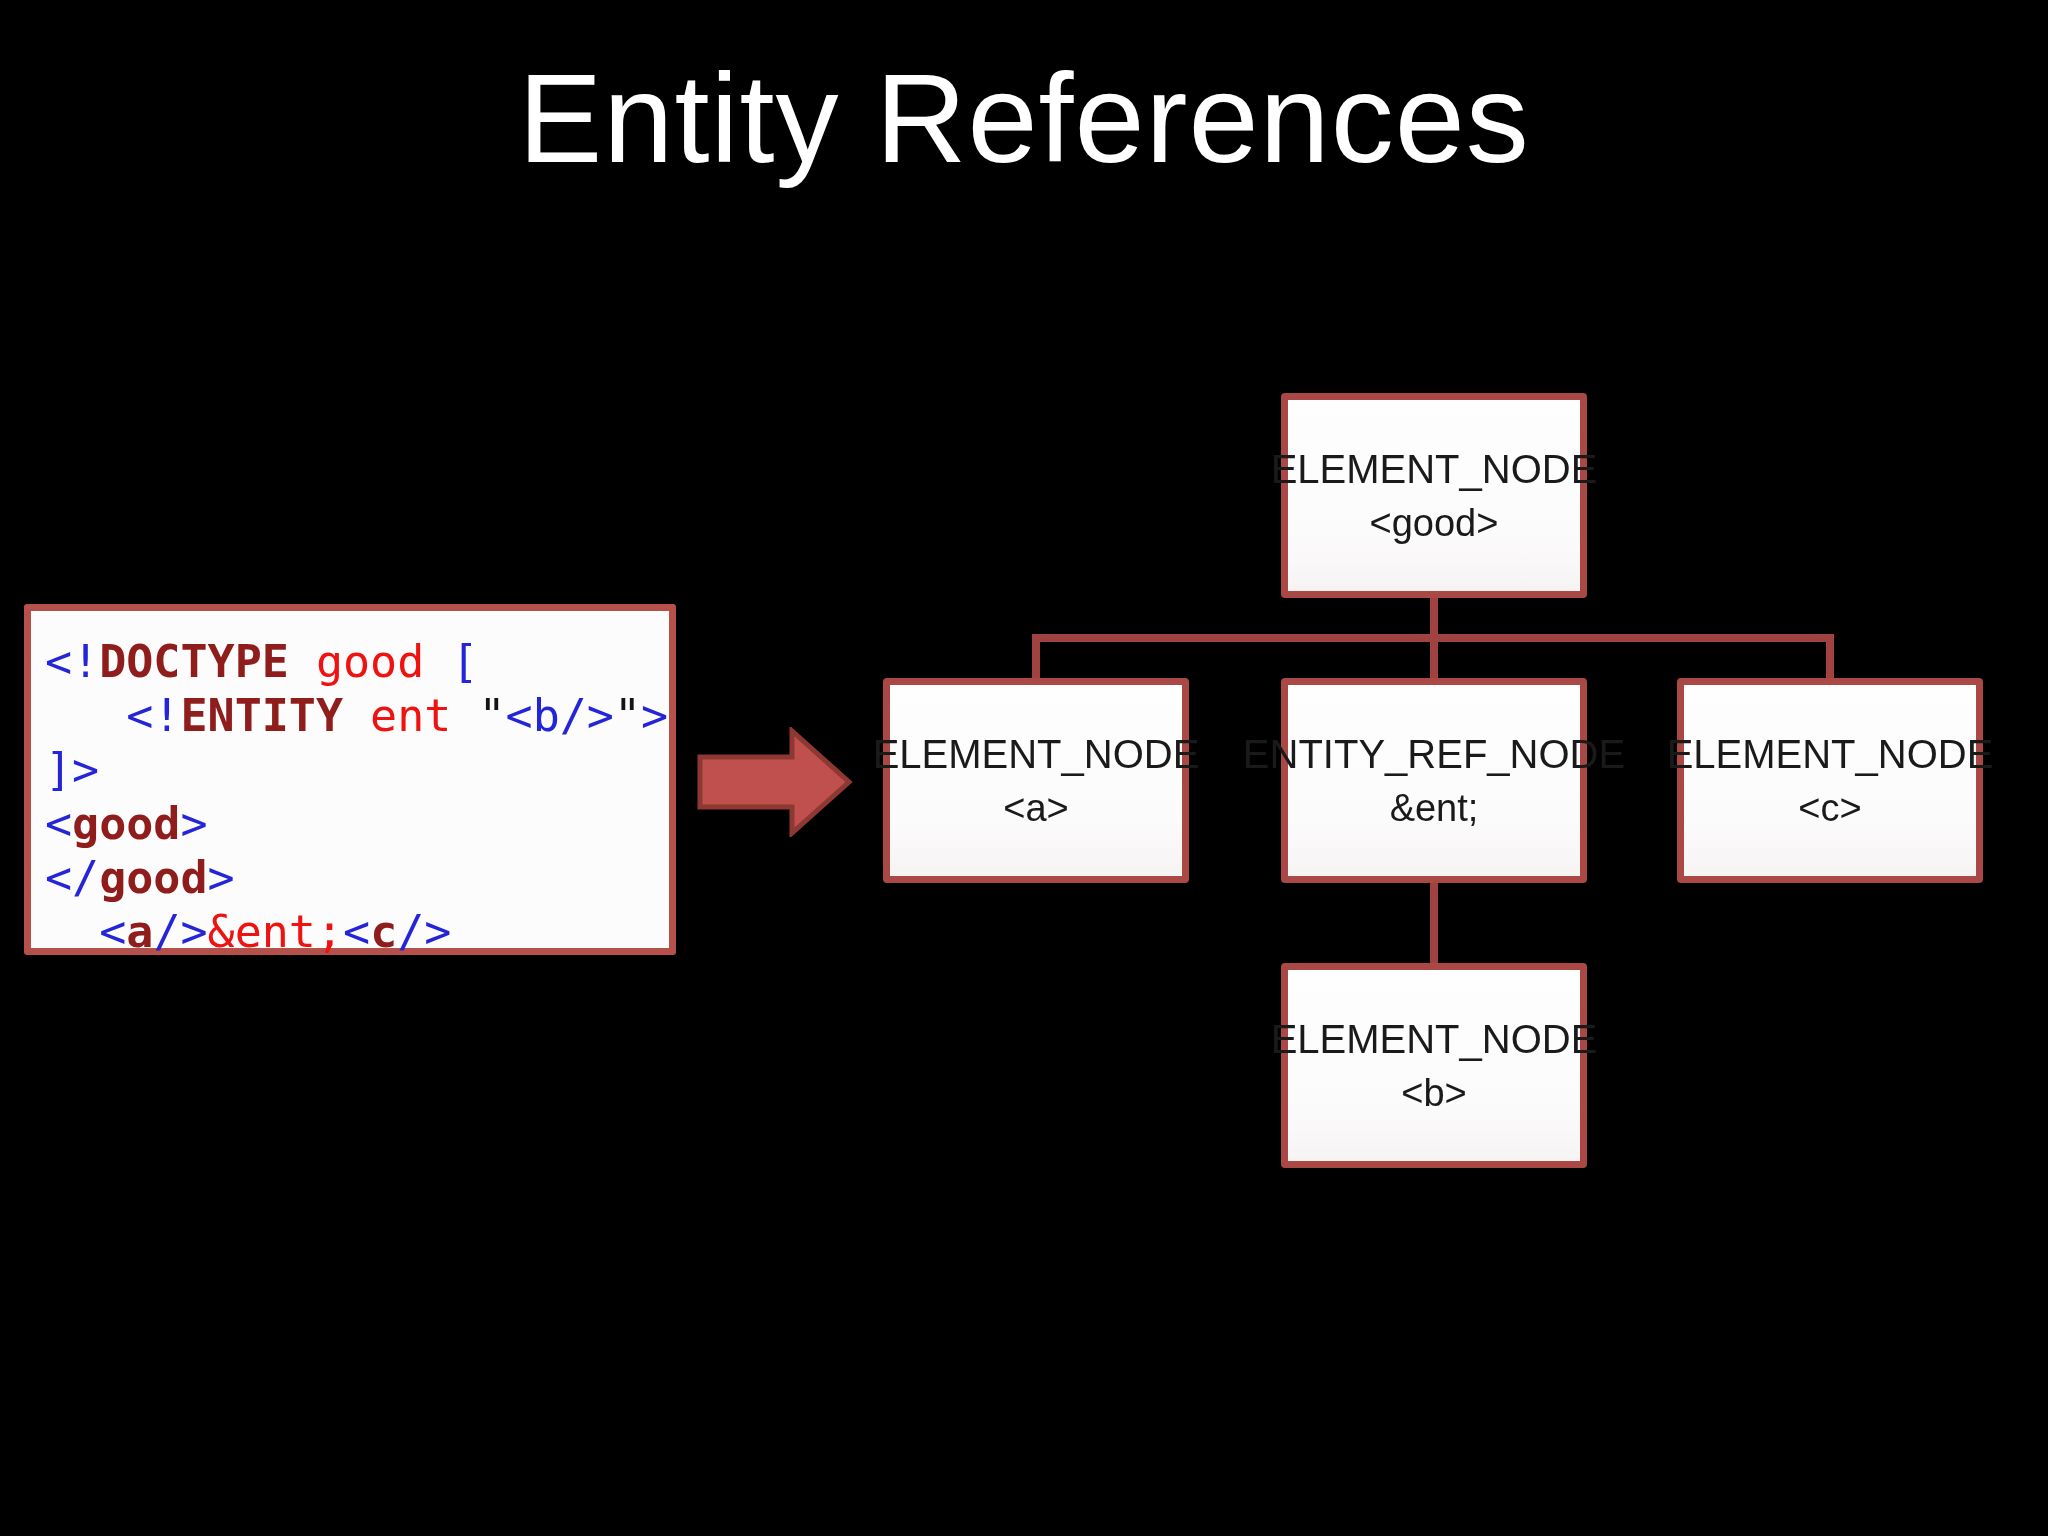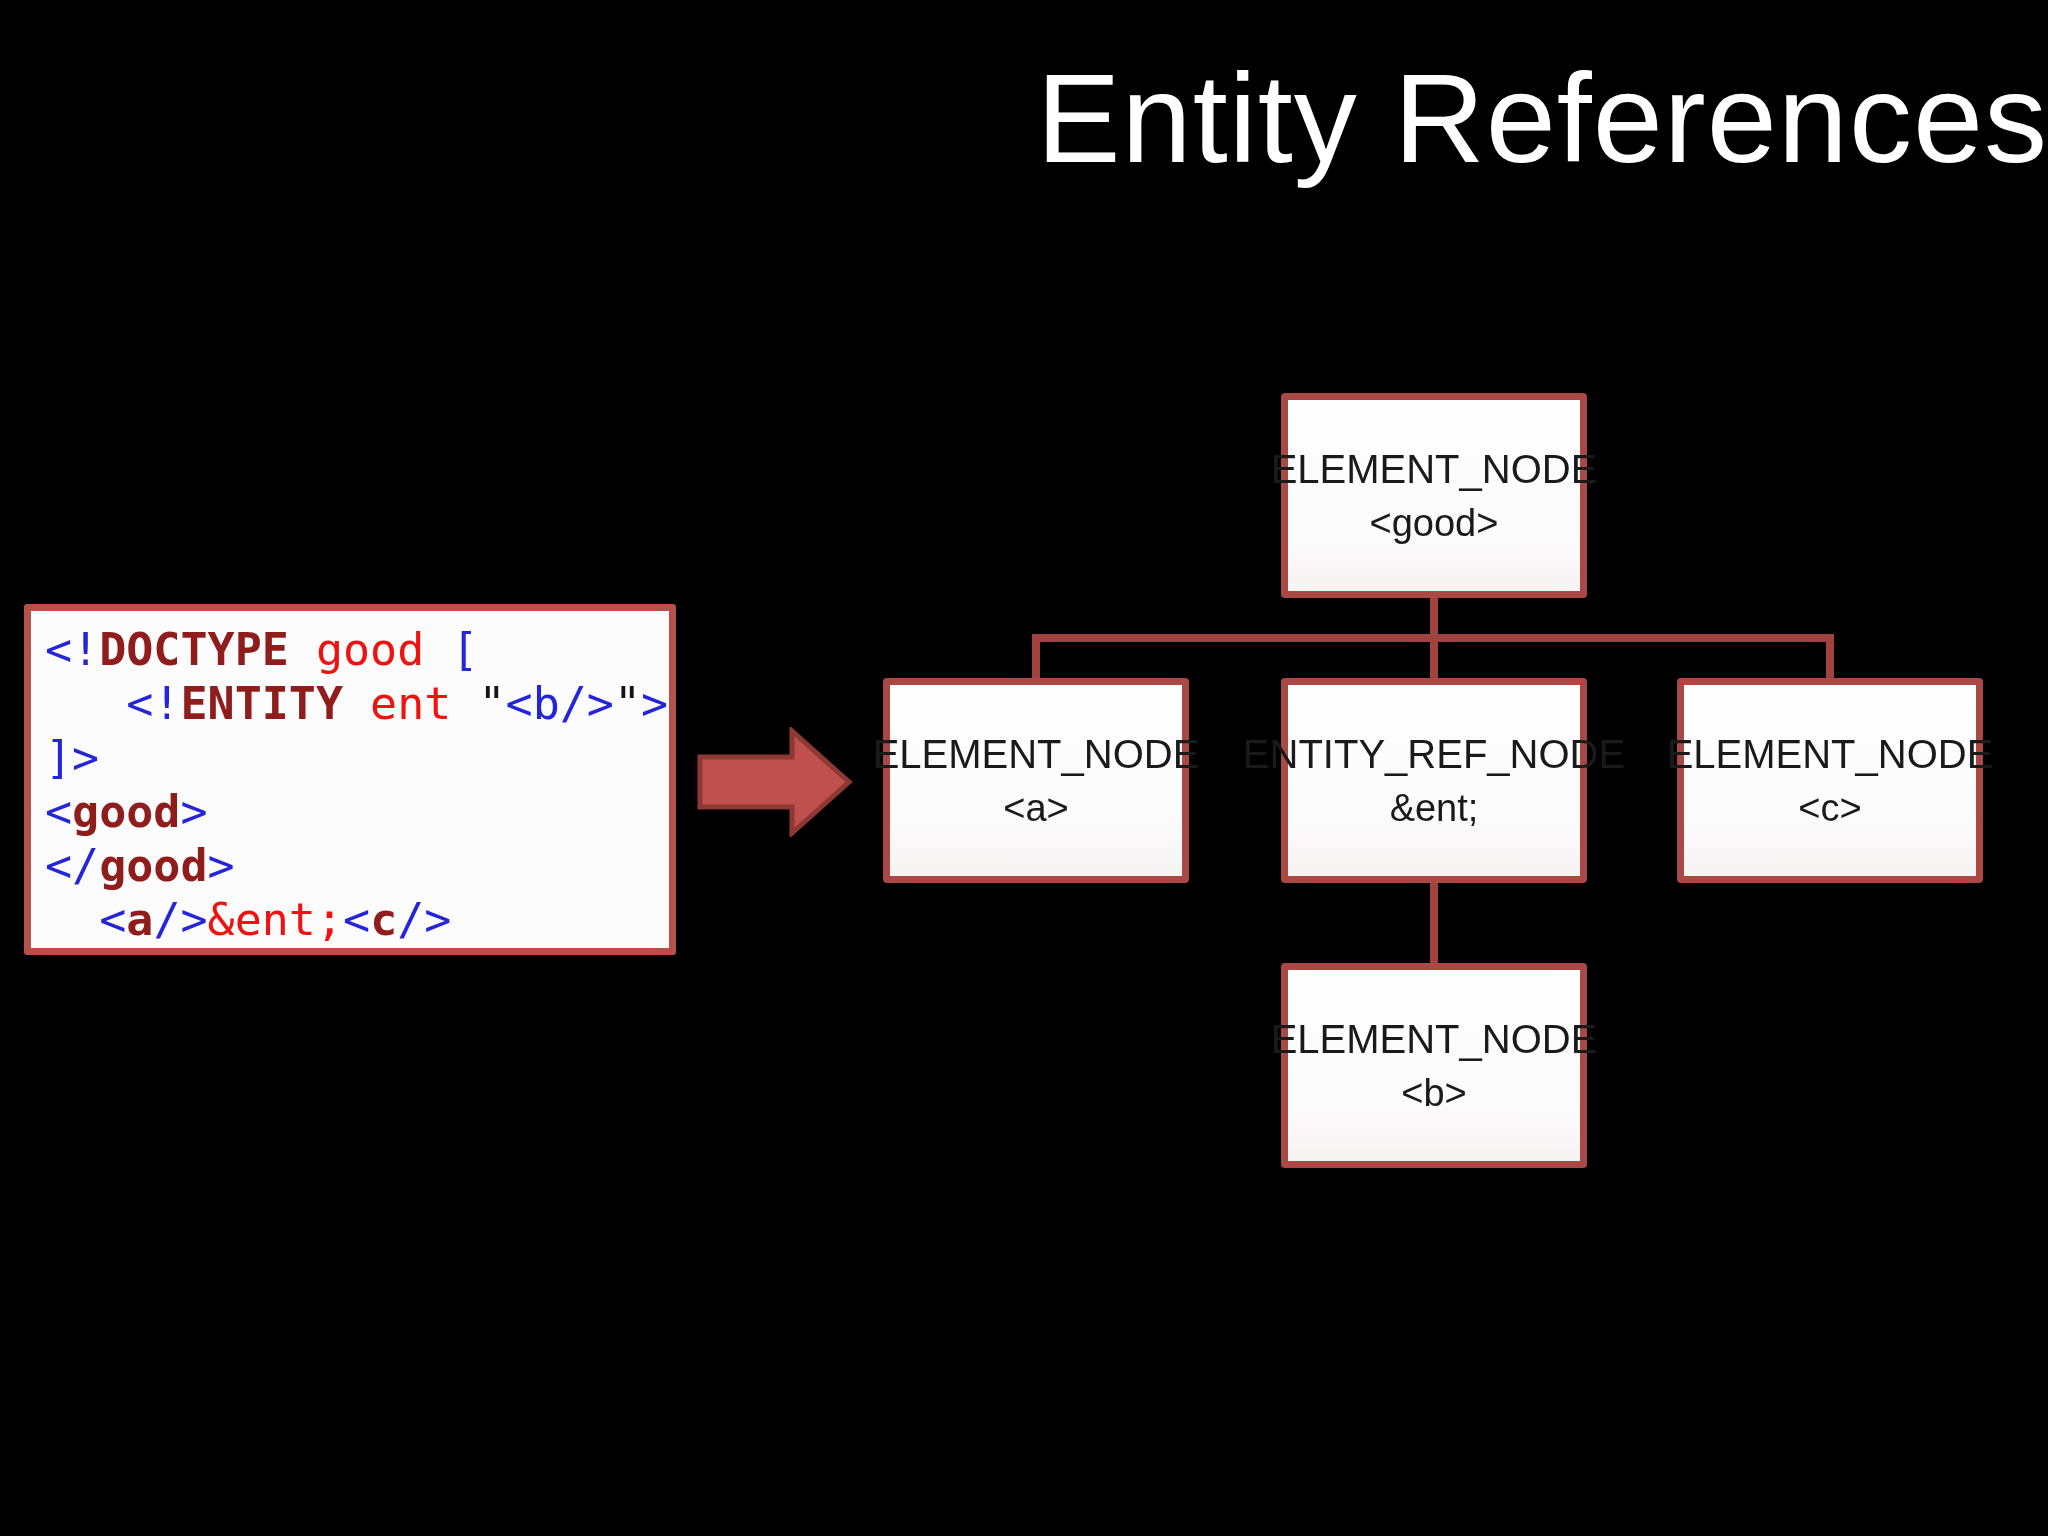--- a/index.html
+++ b/index.html
@@ -21,33 +21,33 @@
   *{box-sizing:border-box;}
   html,body{margin:0;padding:0;}
   body{
     width:2048px;height:1536px;
     background:var(--background);
     position:relative;overflow:hidden;
     font-family:"Liberation Sans", sans-serif;
   }
   .slide-title{
     position:absolute;left:0;top:46px;width:2048px;
-    text-align:right;
+    text-align:center;
     color:var(--title-color);
     font-size:126px;font-weight:200;
     letter-spacing:1px;
     font-family:"Liberation Sans", sans-serif;
   }
   
   .code-panel{
     position:absolute;left:24px;top:604px;width:652px;height:351px;
     background:var(--code-bg);
     border:7px solid var(--box-border);
     border-radius:3px;
-    padding:12px 0 0 14px;
+    padding:24px 0 0 14px;
   }
   .code-line{
     font-family:"DejaVu Sans Mono", monospace;
     font-size:45px;line-height:54px;
     white-space:pre;
   }
   .tok-blue{color:var(--code-blue);}
   .tok-maroon{color:var(--code-maroon);font-weight:bold;}
   .tok-red{color:var(--code-red);}
   .tok-black{color:var(--code-black);}

